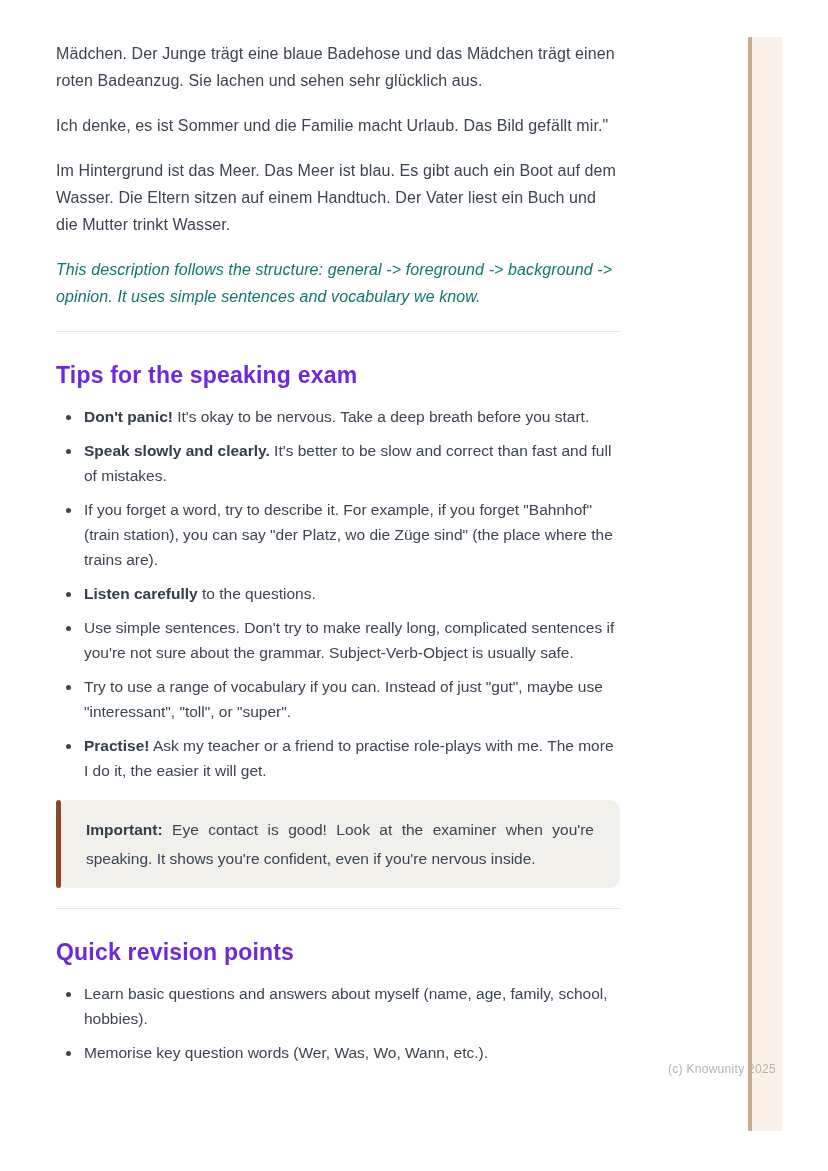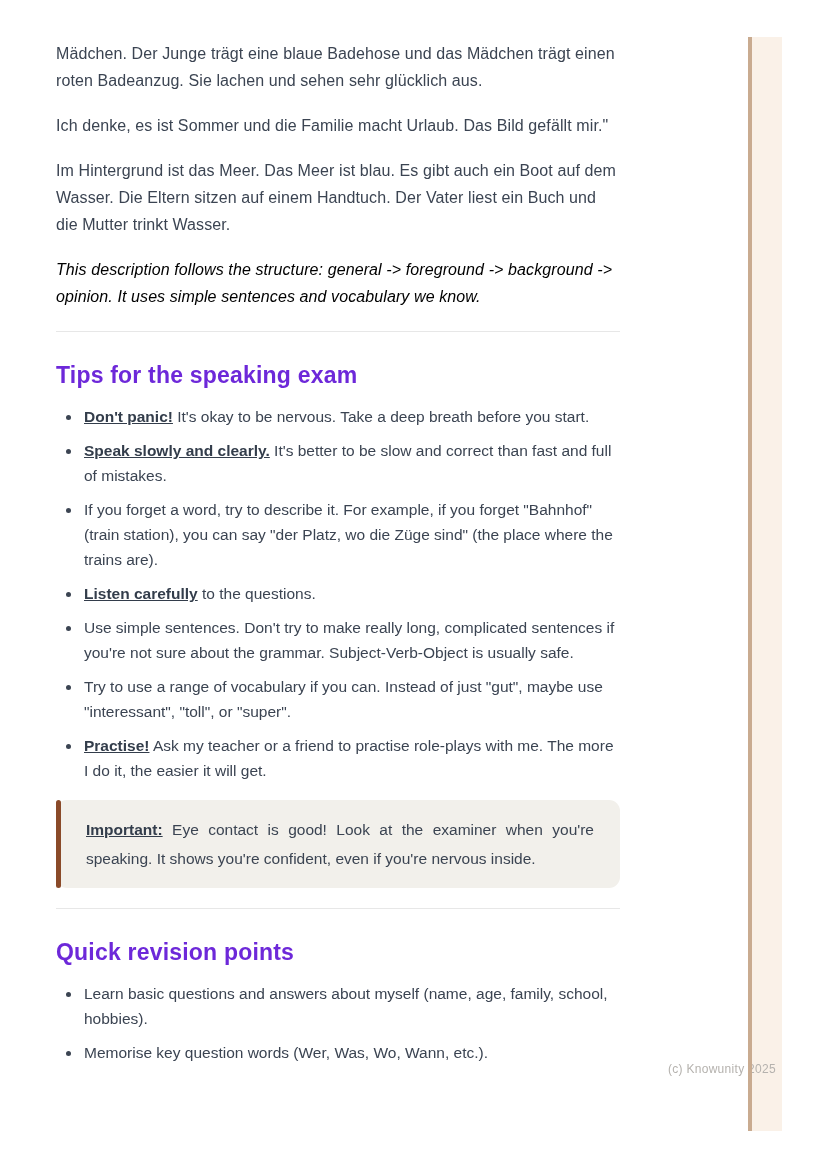--- a/index.html
+++ b/index.html
@@ -28,21 +28,21 @@
     margin: 0 0 18px 0;
     letter-spacing: 0.1px;
   }
   .body-p.first { margin-top: 40px; }
 
   .note {
     font-size: 16px;
     line-height: 27px;
     margin: 0;
     font-style: italic;
-    color: #000000;
+    color: #0f766e;
     letter-spacing: 0.1px;
   }
 
   hr.divider {
     border: none;
     border-top: 1px solid #e7e7e7;
     margin: 21px 0 0 0;
     height: 0;
   }
   hr.divider2 { margin-top: 20px; }
@@ -60,21 +60,21 @@
     margin: 15px 0 0 0;
     padding: 0 0 0 26px;
     font-size: 15.5px;
     line-height: 25px;
   }
   ul.bullets li {
     margin: 0 0 9px 0;
     padding-left: 2px;
   }
   ul.bullets li::marker { color: #3b4452; }
-  .b { font-weight: 700; color: #333d4b; text-decoration: underline; }
+  .b { font-weight: 700; color: #333d4b; }
 
   .callout {
     position: relative;
     margin-top: 17px;
     background: #f2f0eb;
     border-radius: 11px;
     padding: 15px 26px 15px 30px;
   }
   .callout-bar {
     position: absolute;

